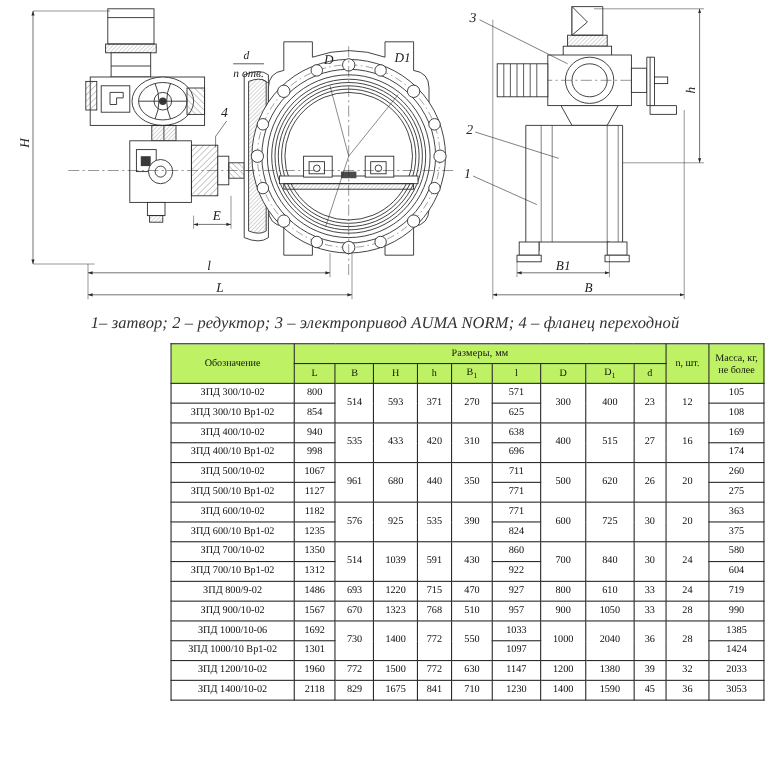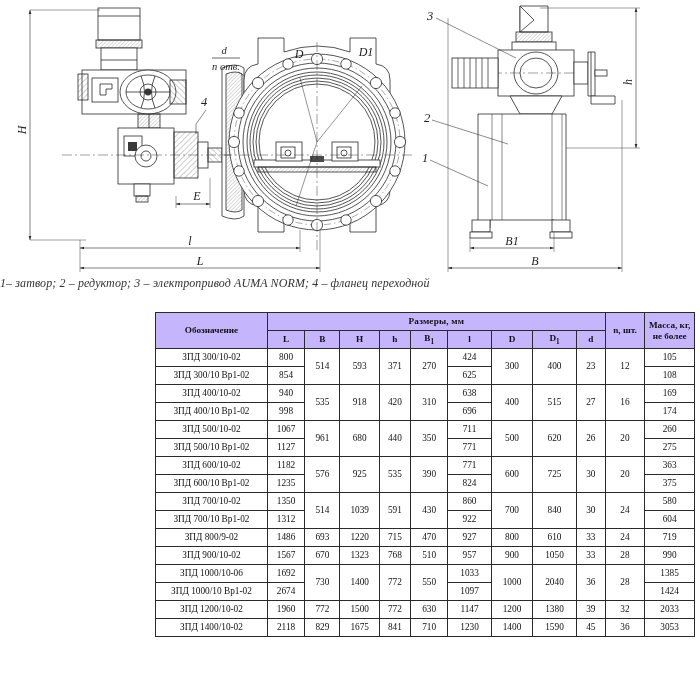--- a/index.html
+++ b/index.html
@@ -40,26 +40,26 @@
   .frac-label {
     font-family: "Liberation Serif", serif;
     font-style: italic;
     font-size: 10.5px;
     fill: #222;
   }
 
   #figure-caption {
     position: absolute;
     left: 0;
-    top: 276px;
+    top: 286px;
     width: 700px;
-    text-align: left;
+    text-align: center;
     font-family: "Liberation Serif", serif;
     font-style: italic;
-    font-size: 12px;
+    font-size: 15px;
     color: #333;
     letter-spacing: .1px;
     white-space: nowrap;
   }
 
   
   #spec-table-wrap {
     position: absolute;
     left: 155px;
     top: 312px;
@@ -76,22 +76,22 @@
     font-family: "Liberation Serif", serif;
     font-size: 9.3px;
     color: #111;
     text-align: center;
     vertical-align: middle;
     padding: 0;
     line-height: 1.12;
     height: 17px;
   }
   table.spec thead th {
-    font-weight: bold;
-    background: #c4b5fd;
+    font-weight: normal;
+    background: #bef264;
     font-size: 9.2px;
   }
   thead th.hdr-desig { font-size: 9.4px; margin-top: 24px; }
   thead th.hdr-group { font-size: 9.4px; letter-spacing: .2px; }
   thead th.hdr-sub { font-size: 9.6px; }
   thead th.hdr-small { font-size: 8.5px; line-height: 1.15; }
   td.desig {
     text-align: left;
     padding-left: 4px;
     font-size: 9.4px;
@@ -398,38 +398,38 @@
         </tr>
     </thead>
     <tbody id="table-body">
         <tr>
           <td class="desig">ЗПД 300/10-02</td>
           <td class="num">800</td>
           <td class="num" rowspan="2">514</td>
           <td class="num" rowspan="2">593</td>
           <td class="num" rowspan="2">371</td>
           <td class="num" rowspan="2">270</td>
-          <td class="num">424</td>
+          <td class="num">571</td>
           <td class="num" rowspan="2">300</td>
           <td class="num" rowspan="2">400</td>
           <td class="num" rowspan="2">23</td>
           <td class="num" rowspan="2">12</td>
           <td class="num">105</td>
         </tr>
         <tr>
           <td class="desig">ЗПД 300/10 Вр1-02</td>
           <td class="num">854</td>
           <td class="num">625</td>
           <td class="num">108</td>
         </tr>
         <tr>
           <td class="desig">ЗПД 400/10-02</td>
           <td class="num">940</td>
           <td class="num" rowspan="2">535</td>
-          <td class="num" rowspan="2">918</td>
+          <td class="num" rowspan="2">433</td>
           <td class="num" rowspan="2">420</td>
           <td class="num" rowspan="2">310</td>
           <td class="num">638</td>
           <td class="num" rowspan="2">400</td>
           <td class="num" rowspan="2">515</td>
           <td class="num" rowspan="2">27</td>
           <td class="num" rowspan="2">16</td>
           <td class="num">169</td>
         </tr>
         <tr>
@@ -535,21 +535,21 @@
           <td class="num" rowspan="2">550</td>
           <td class="num">1033</td>
           <td class="num" rowspan="2">1000</td>
           <td class="num" rowspan="2">2040</td>
           <td class="num" rowspan="2">36</td>
           <td class="num" rowspan="2">28</td>
           <td class="num">1385</td>
         </tr>
         <tr>
           <td class="desig">ЗПД 1000/10 Вр1-02</td>
-          <td class="num">2674</td>
+          <td class="num">1301</td>
           <td class="num">1097</td>
           <td class="num">1424</td>
         </tr>
         <tr>
           <td class="desig">ЗПД 1200/10-02</td>
           <td class="num">1960</td>
           <td class="num">772</td>
           <td class="num">1500</td>
           <td class="num">772</td>
           <td class="num">630</td>

